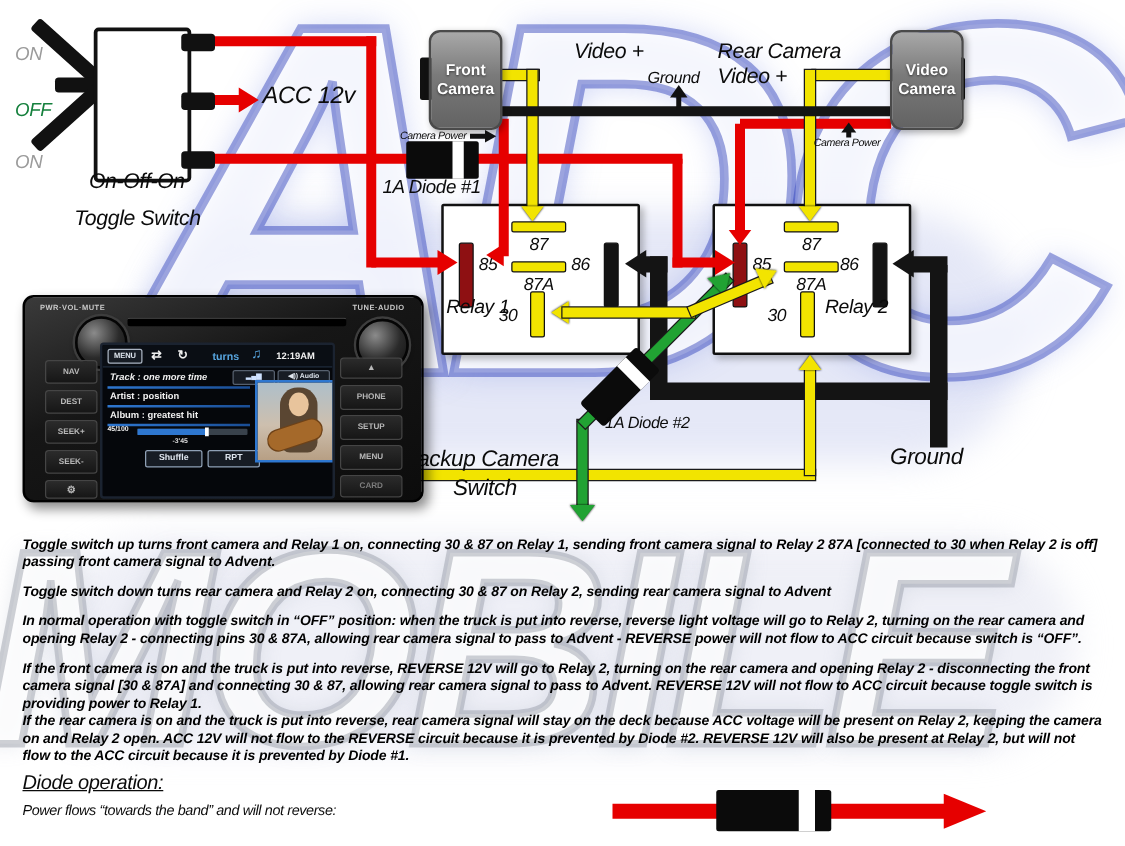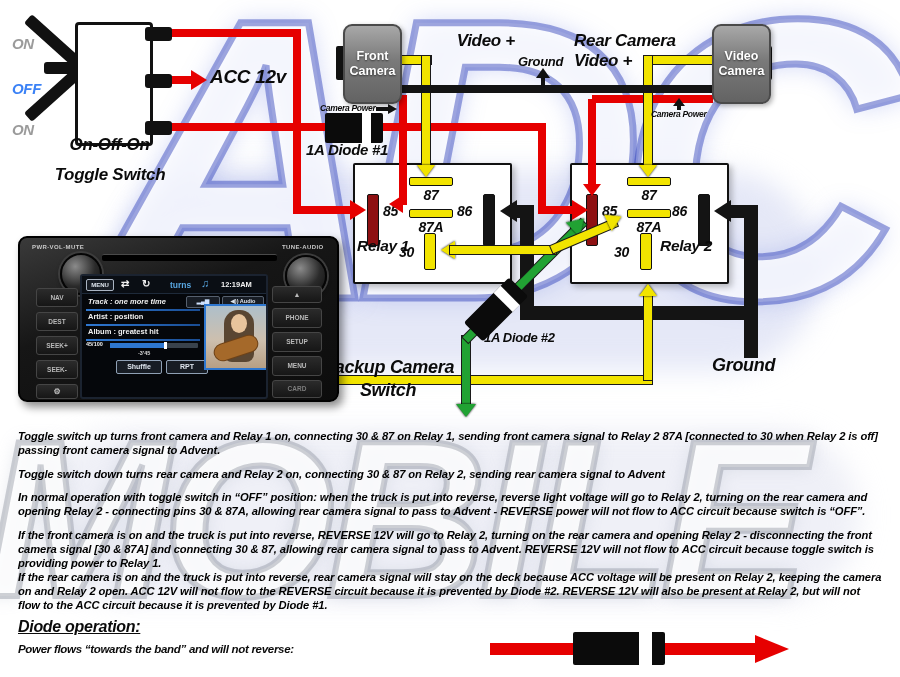--- a/index.html
+++ b/index.html
@@ -1,19 +1,19 @@
 <!DOCTYPE html>
 <html><head>
 <meta charset="utf-8">
 <style>
   html,body{margin:0;padding:0;background:#fff;}
   #stage{position:relative;width:900px;height:677px;background:#ffffff;overflow:hidden;
          font-family:"Liberation Sans",sans-serif;}
   .abs{position:absolute;}
-  .lbl{position:absolute;font-weight:bold;font-style:italic;color:#0b0b0b;white-space:nowrap;letter-spacing:-0.3px;}
+  .lbl{position:absolute;font-weight:normal;font-style:italic;color:#0b0b0b;white-space:nowrap;letter-spacing:-0.3px;}
   .wire{position:absolute;}
   .red{background:#e60000;}
   .yel{background:#f2e400;box-shadow:0 0 0 1px #1a1a1a;}
   .grn{background:#21a233;box-shadow:0 0 0 1px #1a1a1a;}
   .blk{background:#141414;}
   .tri{position:absolute;width:0;height:0;border-style:solid;border-color:transparent;}
   .outl{filter:drop-shadow(0 0 1px #000);}
   .pbar{position:absolute;border:1.5px solid #111;border-radius:2px;box-sizing:border-box;}
   .relaybox{position:absolute;background:#fff;border:2.5px solid #111;border-radius:2px;box-shadow:3px 3px 6px rgba(0,0,0,.25);}
   .cam{position:absolute;width:55px;height:76px;border-radius:9px;border:2px solid #4a4a4a;
@@ -82,21 +82,21 @@
   <div class="lbl" style="left:624px;top:219px;width:50px;text-align:center;font-size:14px;z-index:1;">87A</div>
   <div class="lbl" style="left:672px;top:203px;font-size:14px;z-index:1;">86</div>
   <div class="lbl" style="left:614px;top:244px;font-size:14px;z-index:1;">30</div>
   <div class="lbl" style="left:660px;top:237px;font-size:15.5px;z-index:1;">Relay 2</div>
 
   <div class="abs" style="left:19px;top:36px;width:70px;height:12px;background:#111;border-radius:3px;transform:rotate(42deg);z-index:1;"></div>
   <div class="abs" style="left:44px;top:62px;width:38px;height:12px;background:#111;border-radius:3px;z-index:1;"></div>
   <div class="abs" style="left:19px;top:88px;width:70px;height:12px;background:#111;border-radius:3px;transform:rotate(-42deg);z-index:1;"></div>
   <div class="abs" style="left:75px;top:22px;width:72px;height:118px;background:#fff;border:3px solid #111;border-radius:4px;z-index:1;"></div>
   <div class="lbl" style="left:12px;top:35px;font-size:15px;color:#9b9b9b;z-index:1;">ON</div>
-  <div class="lbl" style="left:12px;top:80px;font-size:15px;color:#3b82f6;z-index:1;">OFF</div>
+  <div class="lbl" style="left:12px;top:80px;font-size:15px;color:#15803d;z-index:1;">OFF</div>
   <div class="lbl" style="left:12px;top:121px;font-size:15px;color:#9b9b9b;z-index:1;">ON</div>
   <div class="lbl" style="left:52px;top:135px;width:115px;text-align:center;font-size:17px;z-index:1;">On-Off-On</div>
   <div class="lbl" style="left:40px;top:165px;width:140px;text-align:center;font-size:17px;z-index:1;">Toggle Switch</div>
 
   <div class="wire red" style="left:160px;top:29px;width:141px;height:8px;z-index:2;"></div>
   <div class="wire red" style="left:293px;top:29px;width:8px;height:185px;z-index:2;"></div>
   <div class="wire red" style="left:297px;top:206px;width:54px;height:8px;z-index:2;"></div>
   <div class="tri" style="left:350px;top:200px;border-left:16px solid #e60000;border-top:10px solid transparent;border-bottom:10px solid transparent;z-index:2;"></div>
 
   <div class="wire red" style="left:160px;top:123px;width:386px;height:8px;z-index:2;"></div>

